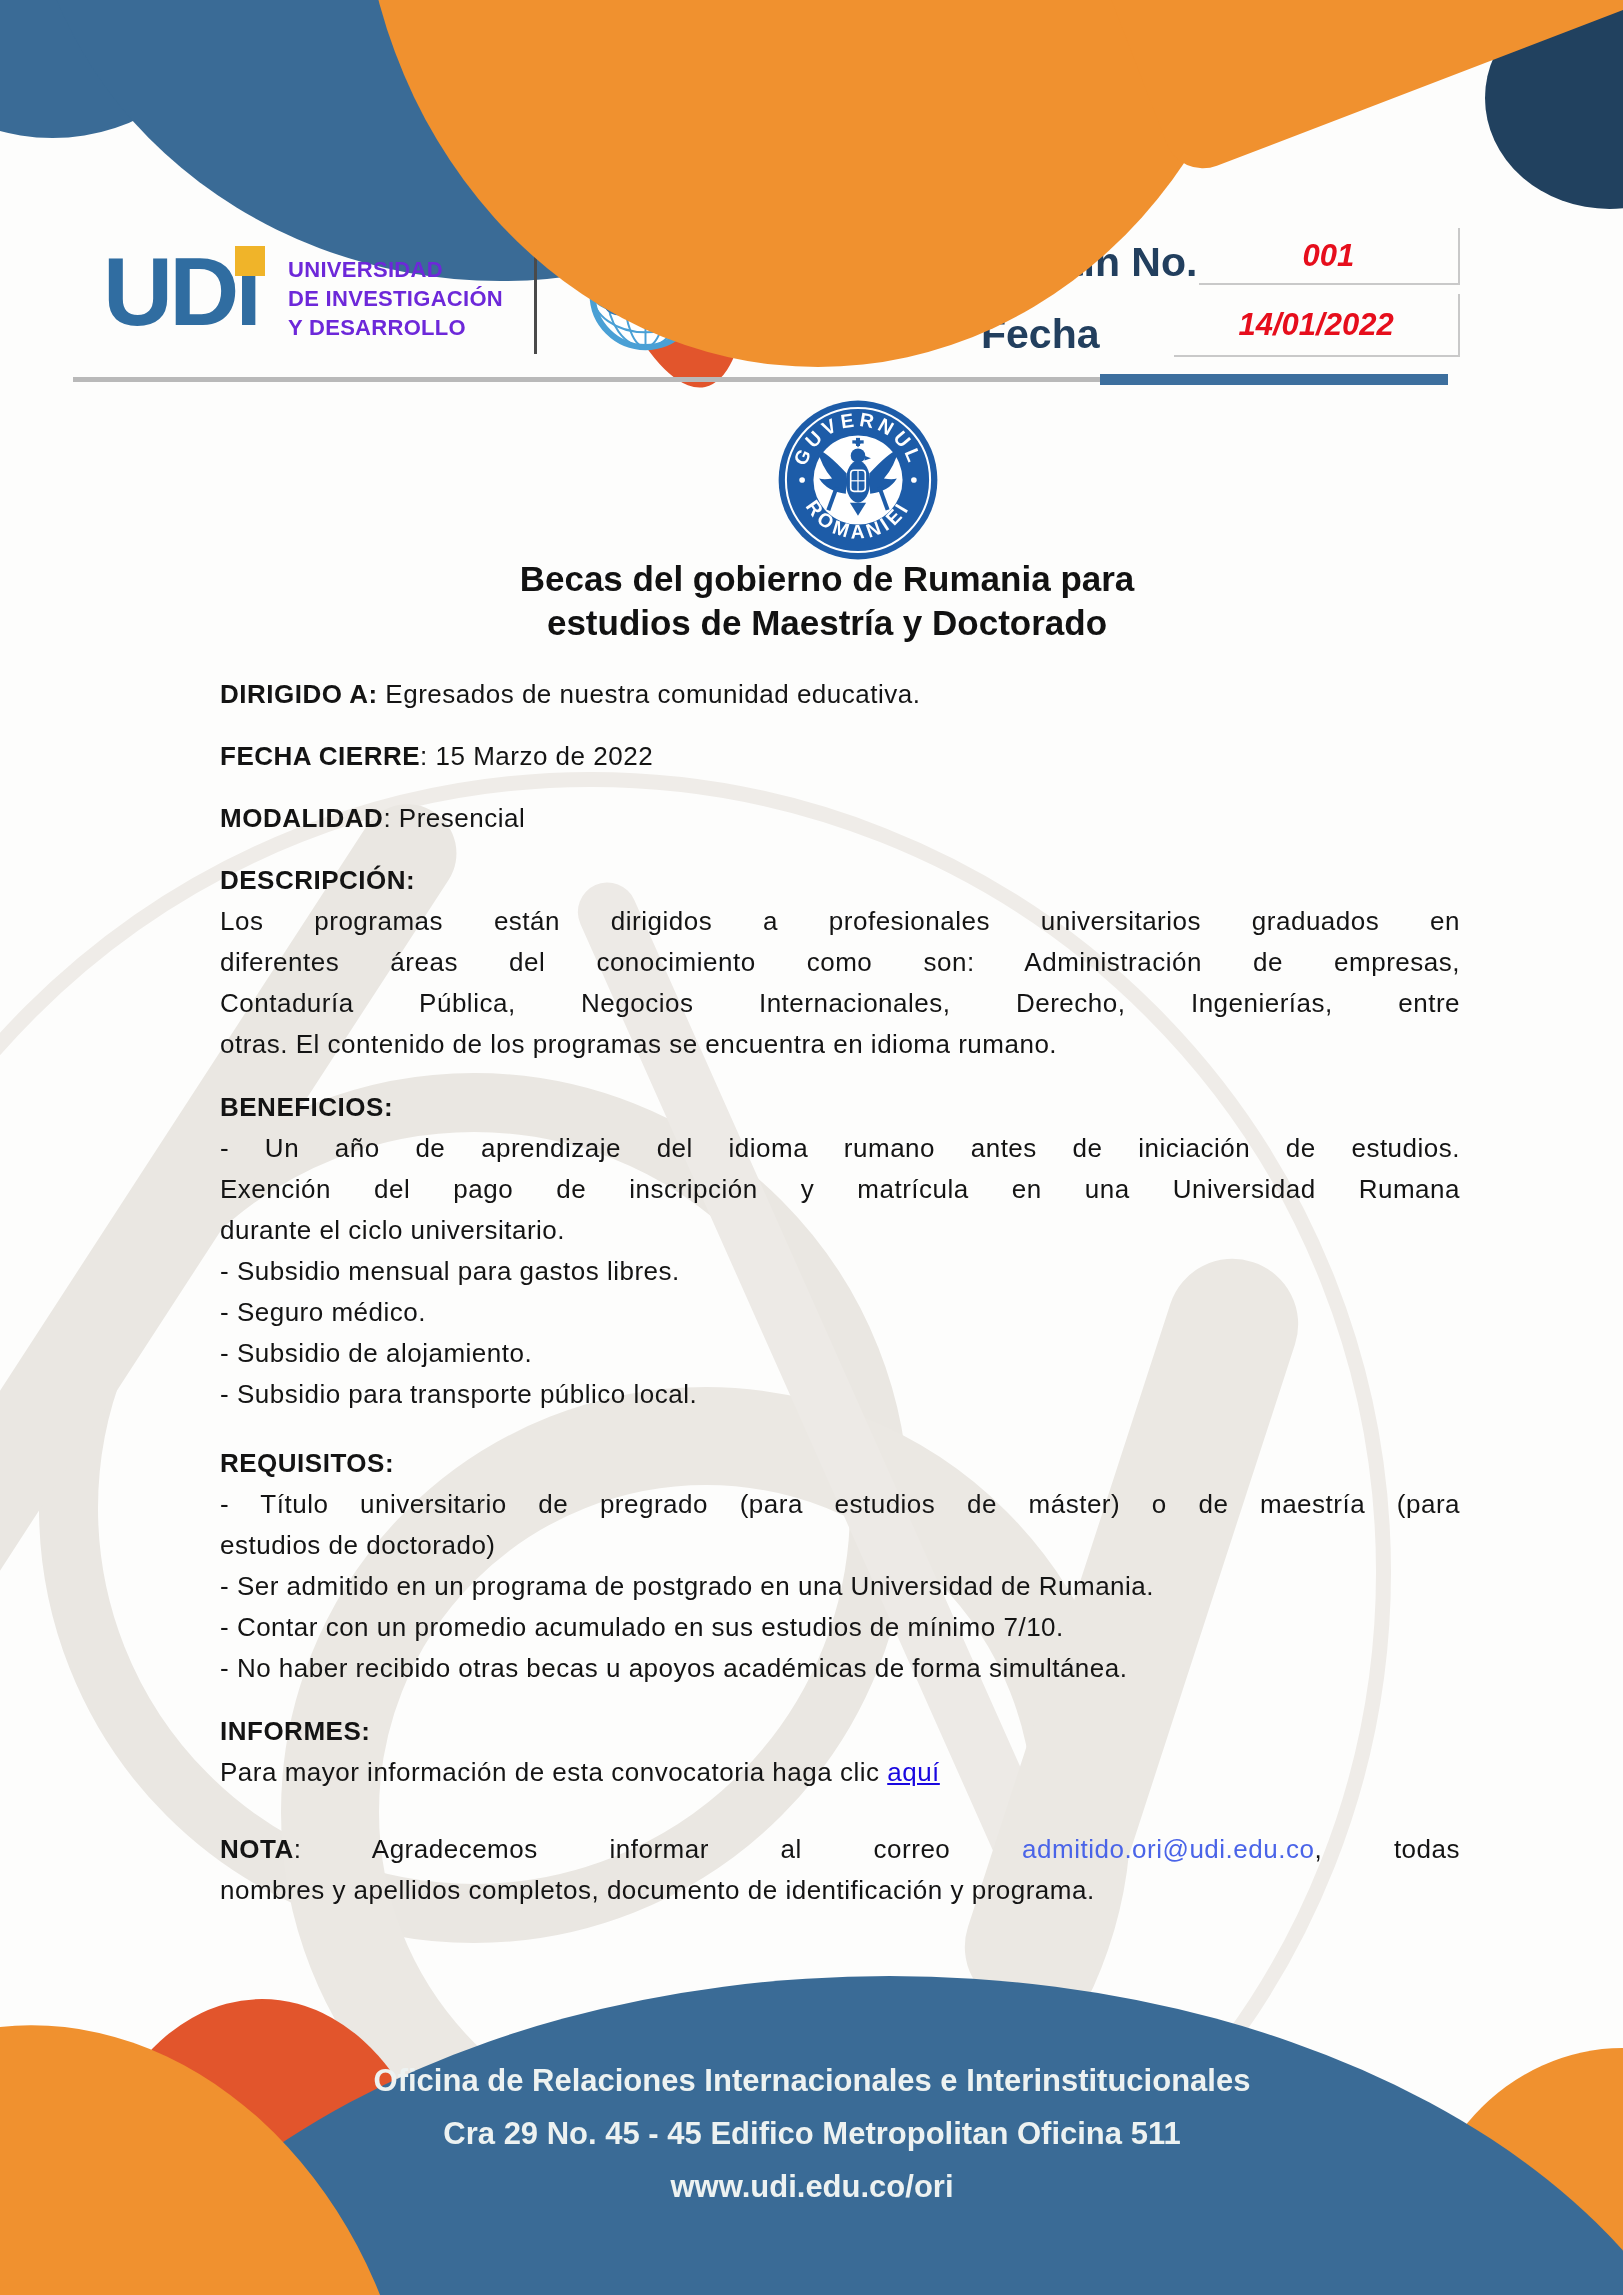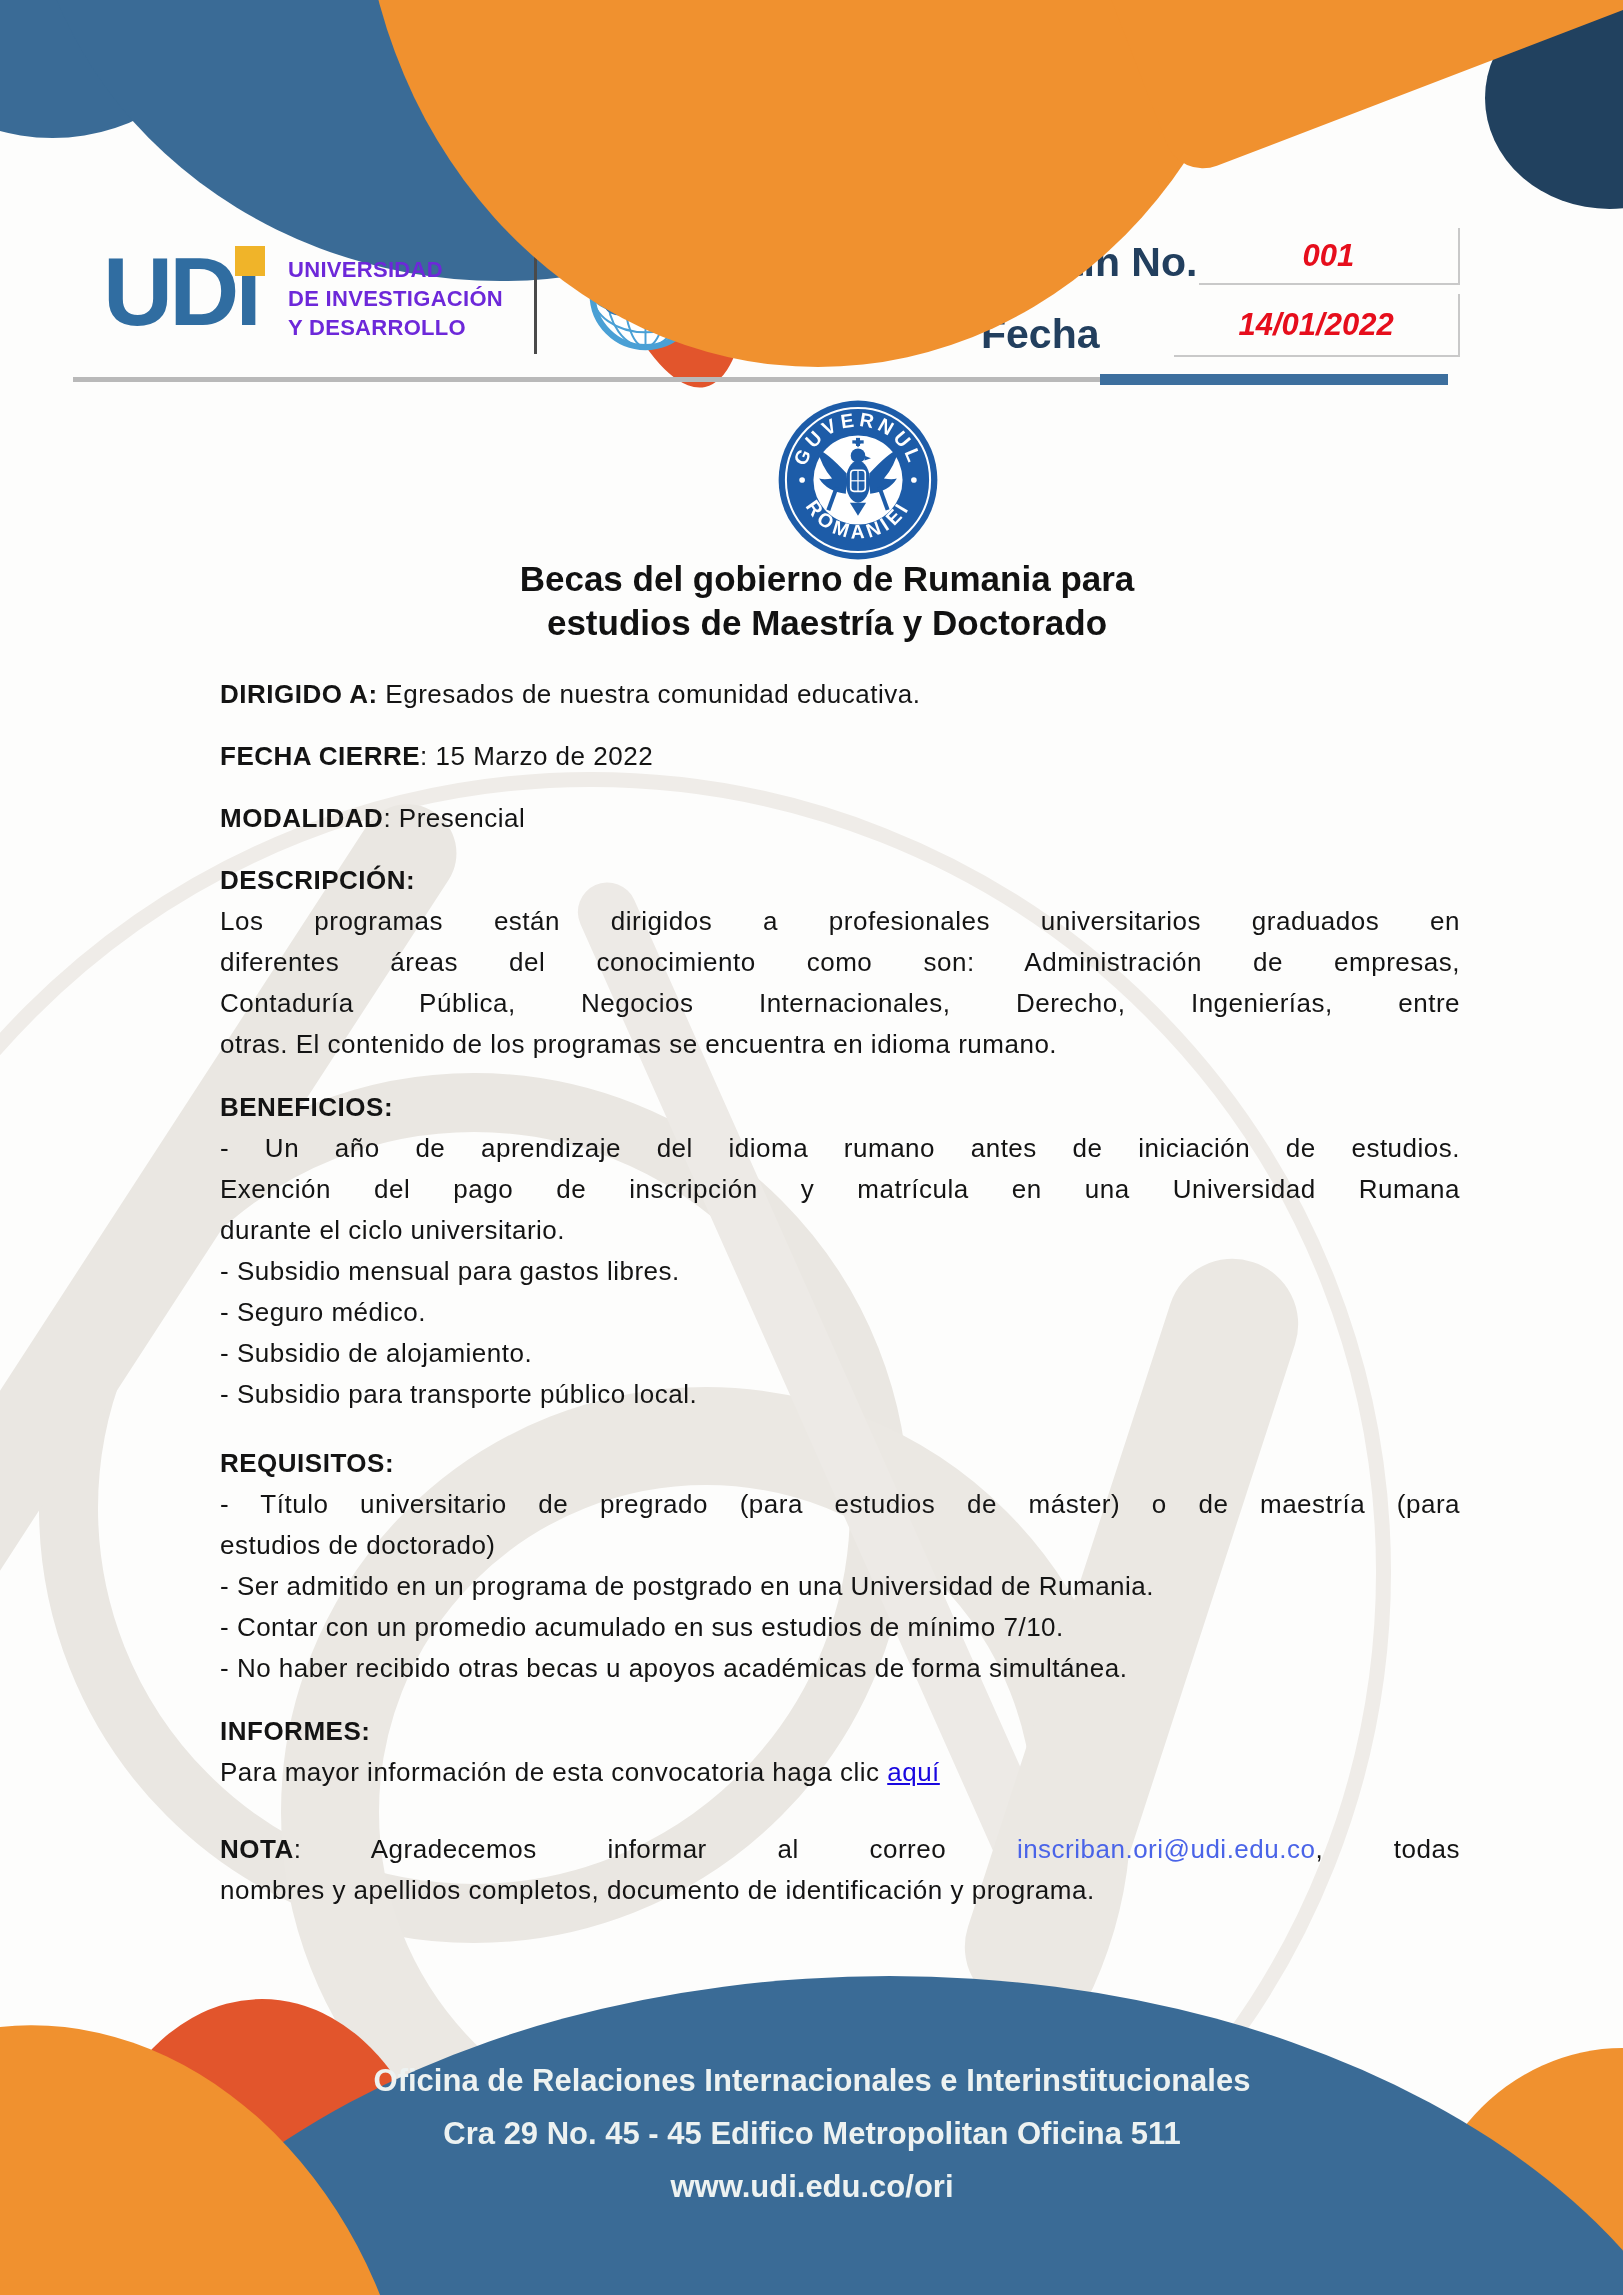--- a/index.html
+++ b/index.html
@@ -231,21 +231,21 @@
     <div class="row">- Ser admitido en un programa de postgrado en una Universidad de Rumania.</div>
     <div class="row">- Contar con un promedio acumulado en sus estudios de mínimo 7/10.</div>
     <div class="row">- No haber recibido otras becas u apoyos académicas de forma simultánea.</div>
 
     <div class="row b mt34">INFORMES:</div>
     <div class="row">
       <span>Para mayor información de esta convocatoria haga clic </span><span class="link">aquí</span>
     </div>
 
     <div class="row jl mt55">
-      <span class="b">NOTA</span><span>: Agradecemos informar al correo </span><span class="maillink">inscriban.ori@udi.edu.co</span><span>, todas</span>
+      <span class="b">NOTA</span><span>: Agradecemos informar al correo </span><span class="maillink">admitido.ori@udi.edu.co</span><span>, todas</span>
     </div>
     <div class="row">nombres y apellidos completos, documento de identificación y programa.</div>
   </div>
 
   <div>
     <div class="sh f-red"></div>
     <div class="sh f-orange-right"></div>
     <div class="sh f-blue"></div>
     <div class="sh f-orange-left"></div>
   </div>

